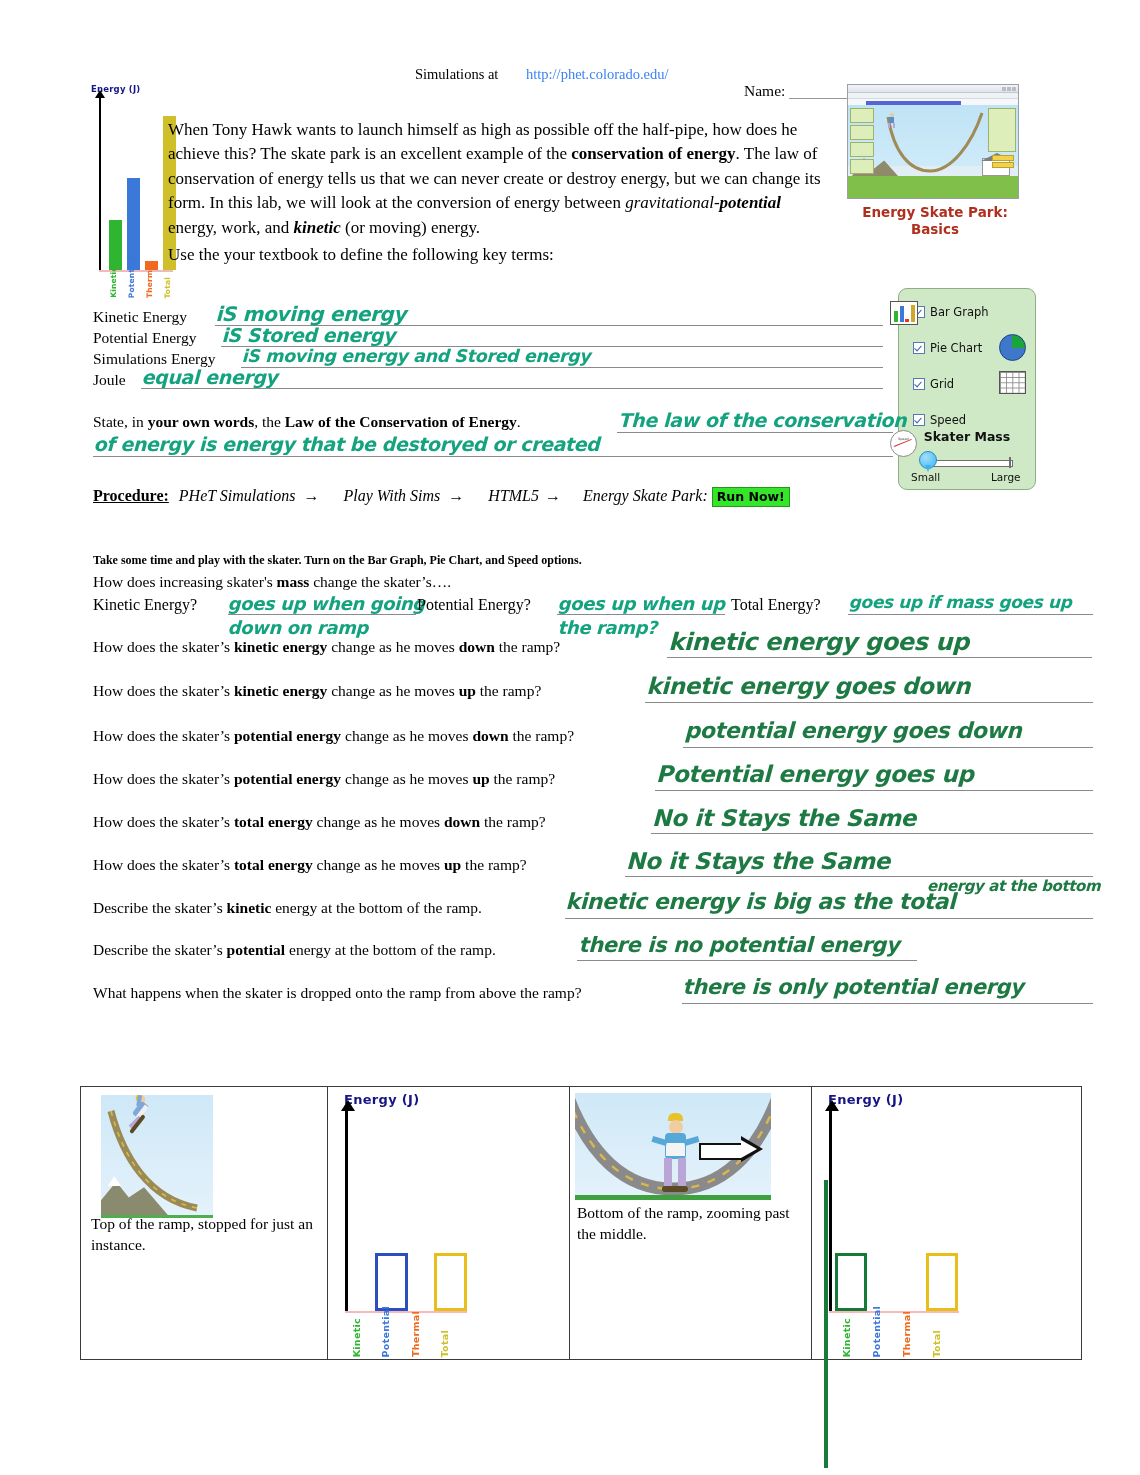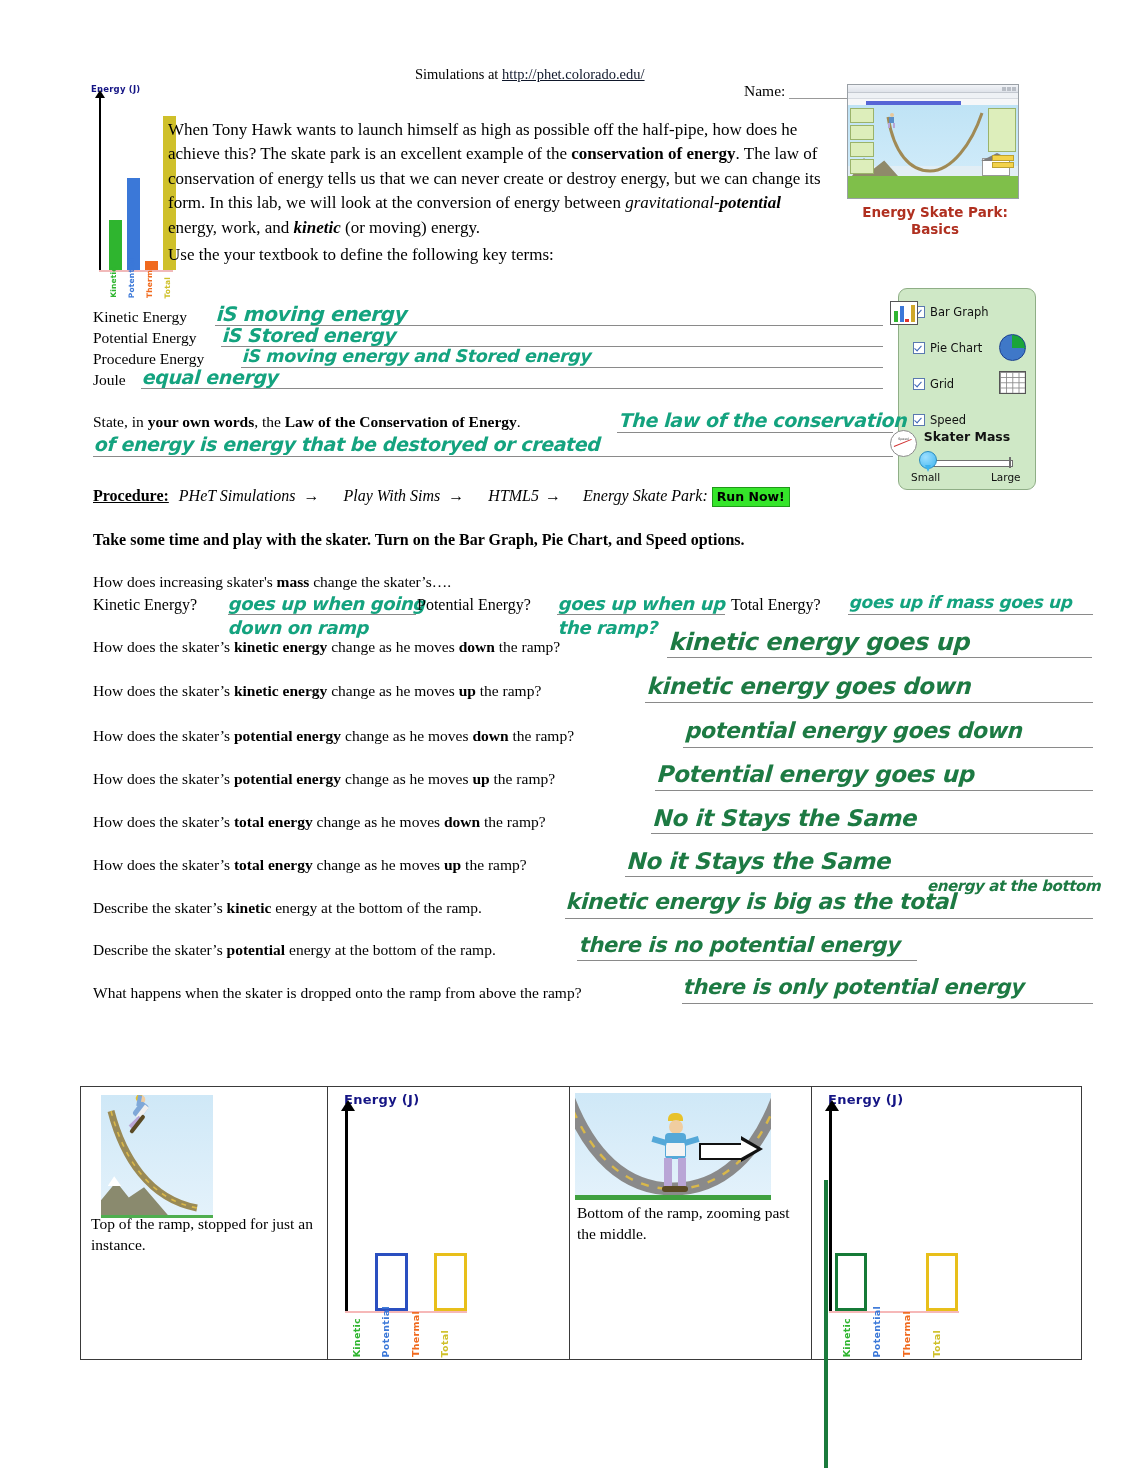--- a/index.html
+++ b/index.html
@@ -3,21 +3,21 @@
 <meta charset="utf-8">
 <style>
   html,body{margin:0;padding:0;background:#fff;}
   body{width:1140px;height:1475px;position:relative;
        font-family:"Liberation Serif", serif; color:#000;}
   .page{position:absolute;inset:0;overflow:hidden;}
   .abs{position:absolute;}
 
   
   .hdr-sim{font-size:14.5px;}
-  .hdr-link{color:#0f172a;text-decoration:underline;}
+  .hdr-link{color:#3b82f6;margin-left:24px;}
   .hdr-name{font-size:15.5px;}
   .nameline{display:inline-block;width:218px;border-bottom:1.3px solid #999;vertical-align:-3px;}
 
   .title{font-size:16.5px;font-weight:bold;text-decoration:underline;text-align:center;}
   .body-p{font-size:17px;line-height:24.4px;text-align:left;}
   .body-p b{font-weight:bold;}
   .body-p i{font-style:italic;}
   .bi{font-style:italic;font-weight:bold;}
 
   
@@ -242,21 +242,21 @@
       <span class="term">Kinetic Energy</span>
       <span class="rule" style="position:absolute;left:122px;right:0;top:17px;"></span>
       <span class="hw abs" style="left:124px;top:-6px;font-size:20px;">iS moving energy</span>
     </div>
     <div style="position:relative;height:21px;">
       <span class="term">Potential Energy</span>
       <span class="rule" style="position:absolute;left:128px;right:0;top:17px;"></span>
       <span class="hw abs" style="left:130px;top:-5px;font-size:19px;">iS Stored energy</span>
     </div>
     <div style="position:relative;height:21px;">
-      <span class="term">Procedure Energy</span>
+      <span class="term">Simulations Energy</span>
       <span class="rule" style="position:absolute;left:148px;right:0;top:17px;"></span>
       <span class="hw abs" style="left:150px;top:-4px;font-size:17.5px;">iS moving energy and Stored energy</span>
     </div>
     <div style="position:relative;height:21px;">
       <span class="term">Joule</span>
       <span class="rule" style="position:absolute;left:48px;right:0;top:17px;"></span>
       <span class="hw abs" style="left:50px;top:-5px;font-size:19px;">equal energy</span>
     </div>
   </div>
 
@@ -273,21 +273,21 @@
     <i style="font-size:16px;margin-left:6px;">PHeT Simulations</i>
     <span style="font-size:16px;margin:0 4px;">→</span>
     <i style="font-size:16px;margin-left:16px;">Play With Sims</i>
     <span style="font-size:16px;margin:0 4px;">→</span>
     <i style="font-size:16px;margin-left:16px;">HTML5</i>
     <span style="font-size:16px;margin:0 2px;">→</span>
     <i style="font-size:16px;margin-left:16px;">Energy Skate Park:</i>
     <span class="runbtn">Run Now!</span>
   </div>
 
-  <div class="abs" style="left:93px;top:531px;font-weight:bold;font-size:16px;">Take some time and play with the skater.   Turn on the Bar Graph, Pie Chart, and Speed options.</div>
+  <div class="abs" style="left:93px;top:553px;font-weight:bold;font-size:12px;">Take some time and play with the skater.   Turn on the Bar Graph, Pie Chart, and Speed options.</div>
 
   <div class="abs" style="left:93px;top:573px;">
     <span class="q">How does increasing skater's </span><b class="q">mass</b><span class="q"> change the skater’s….</span>
   </div>
 
   <div class="abs" style="left:93px;top:596px;">Kinetic Energy?</div>
   <div class="abs rule" style="left:228px;top:613px;width:188px;height:1px;"></div>
   <div class="abs hw" style="left:229px;top:593px;font-size:18px;">goes up when going</div>
   <div class="abs hw" style="left:229px;top:617px;font-size:18px;">down on ramp</div>
 

